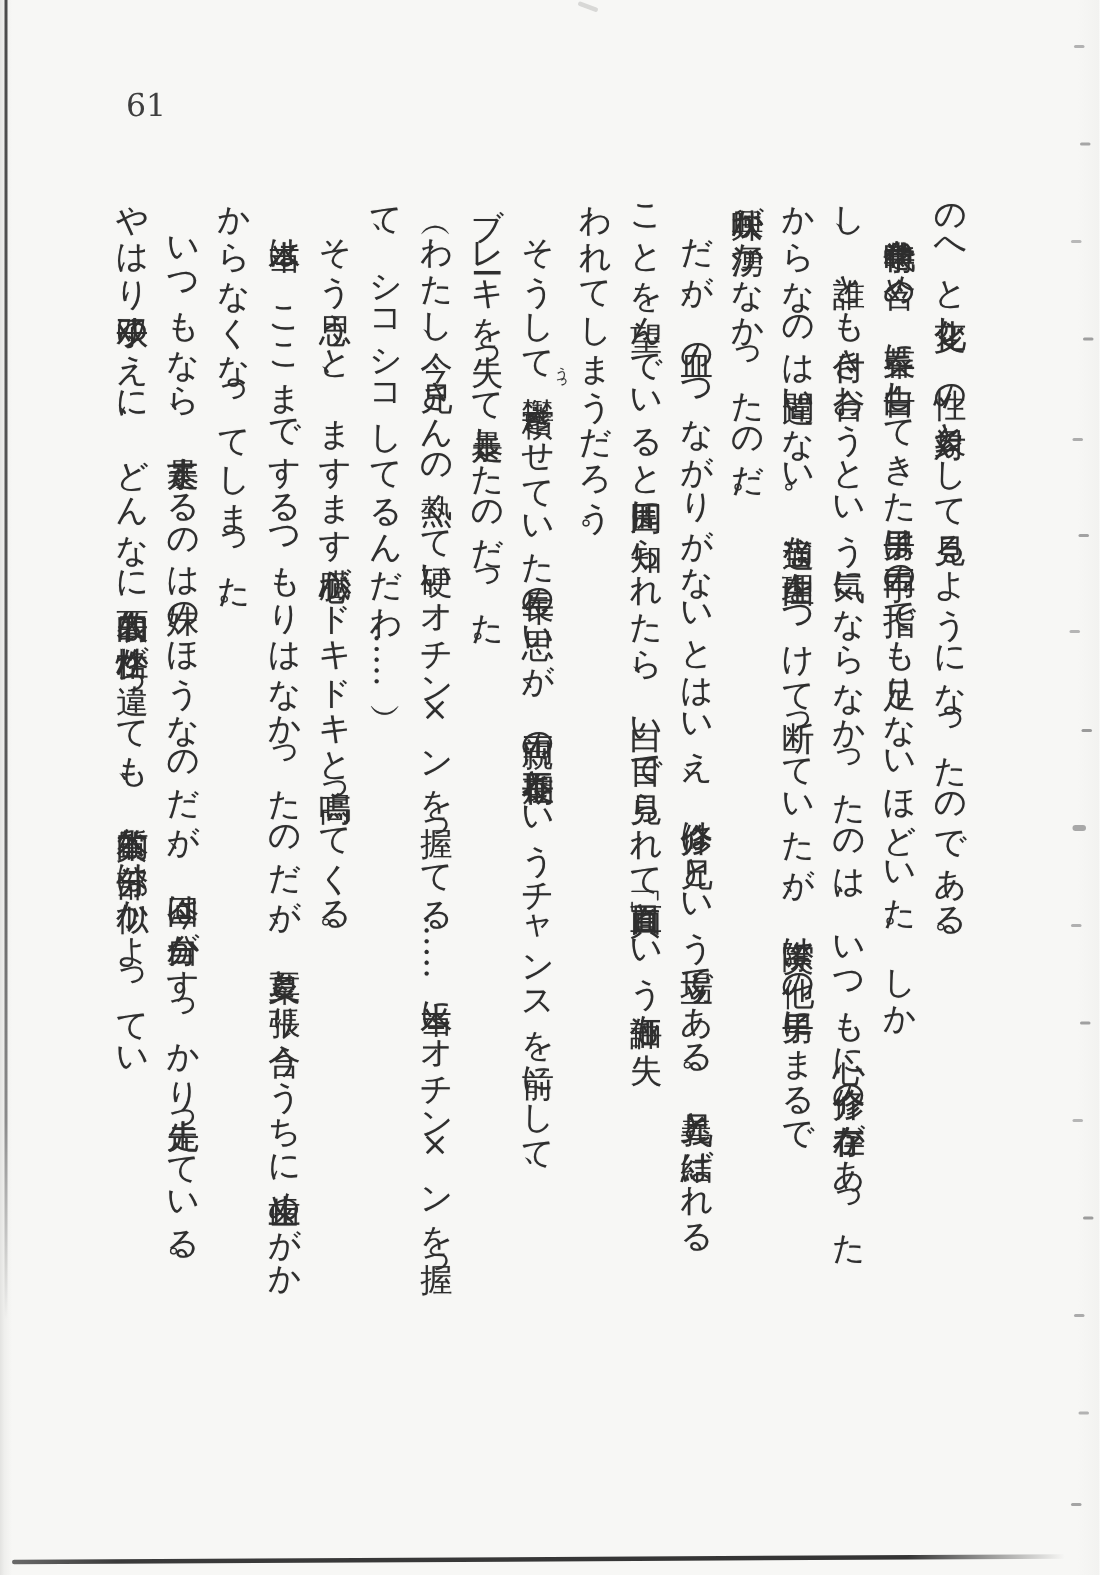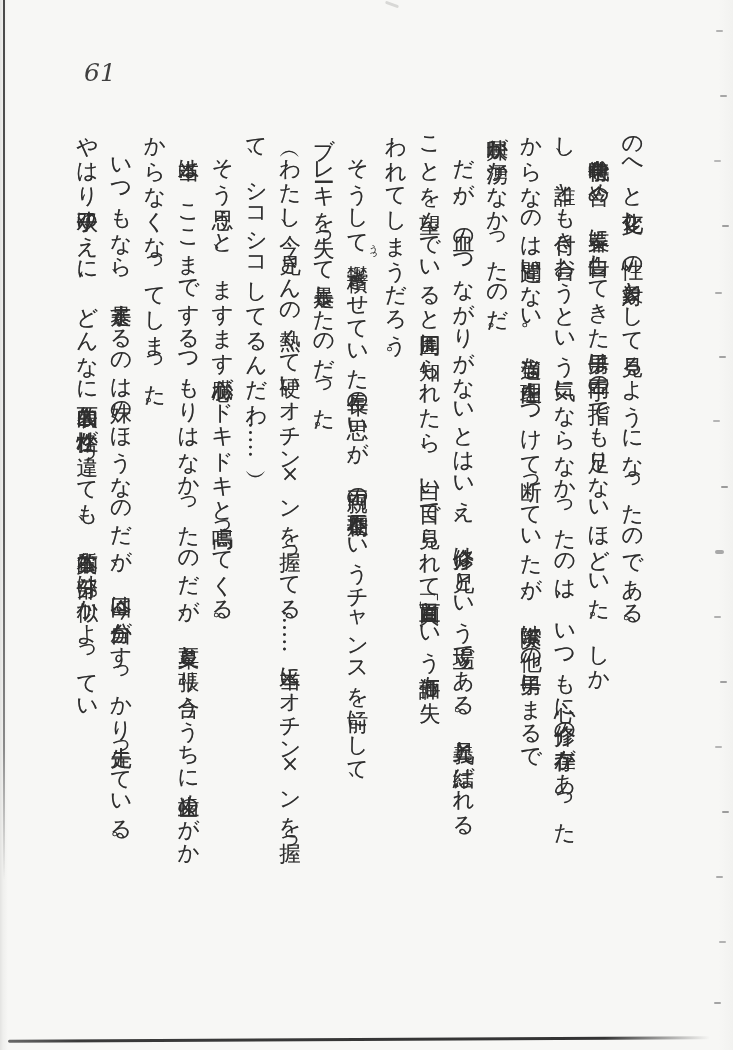--- a/index.html
+++ b/index.html
@@ -12,22 +12,21 @@
   body{
     position:relative;
     background:linear-gradient(90deg,#e3e3e1 0px,#efefed 3px,var(--paper) 8px,var(--paper) 98%,#f2f2f0 100%);
     font-family:"DejaVu Serif","Liberation Serif",serif;
   }
   .page{position:absolute;inset:0;}
   
   .page-number{
     position:absolute;
     left:84px;top:58px;
-    font-size:25px;
-    font-style:italic;
+    font-size:21px;
     color:#3f3f3f;
   }
   
   .text-block{
     position:absolute;
     top:122px;
     right:84px;
     width:576px;
     height:862px;
     writing-mode:vertical-rl;

